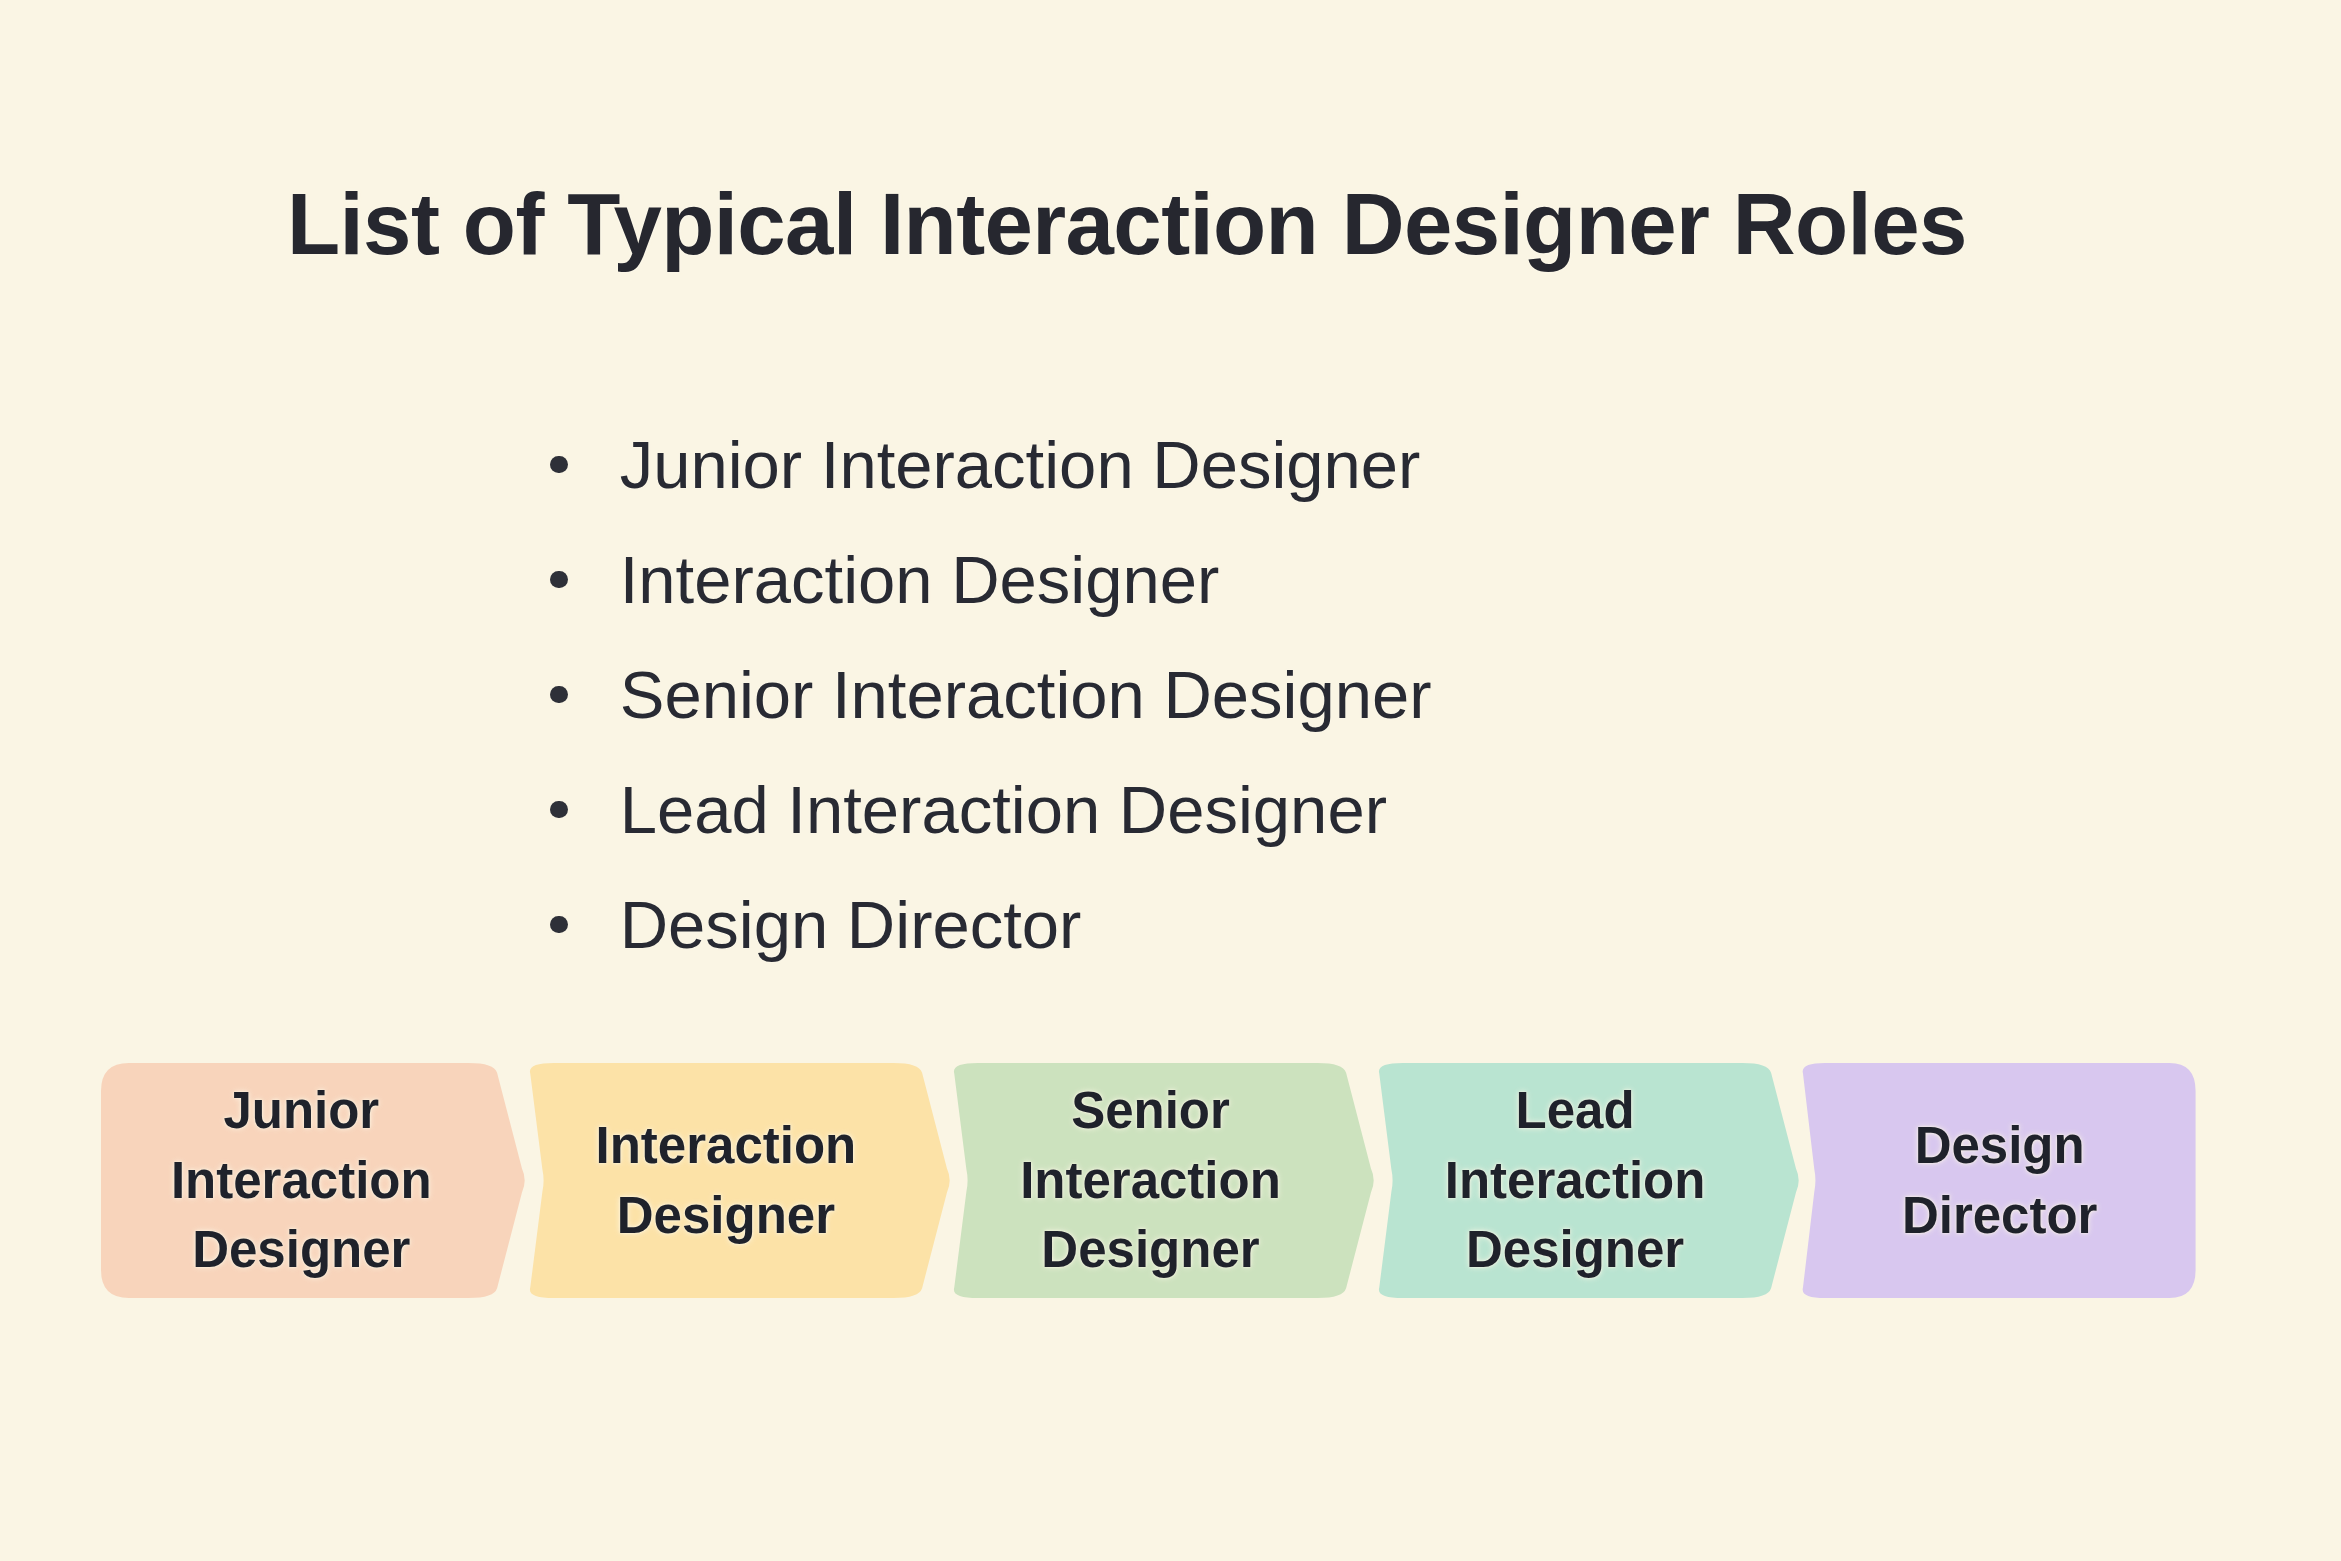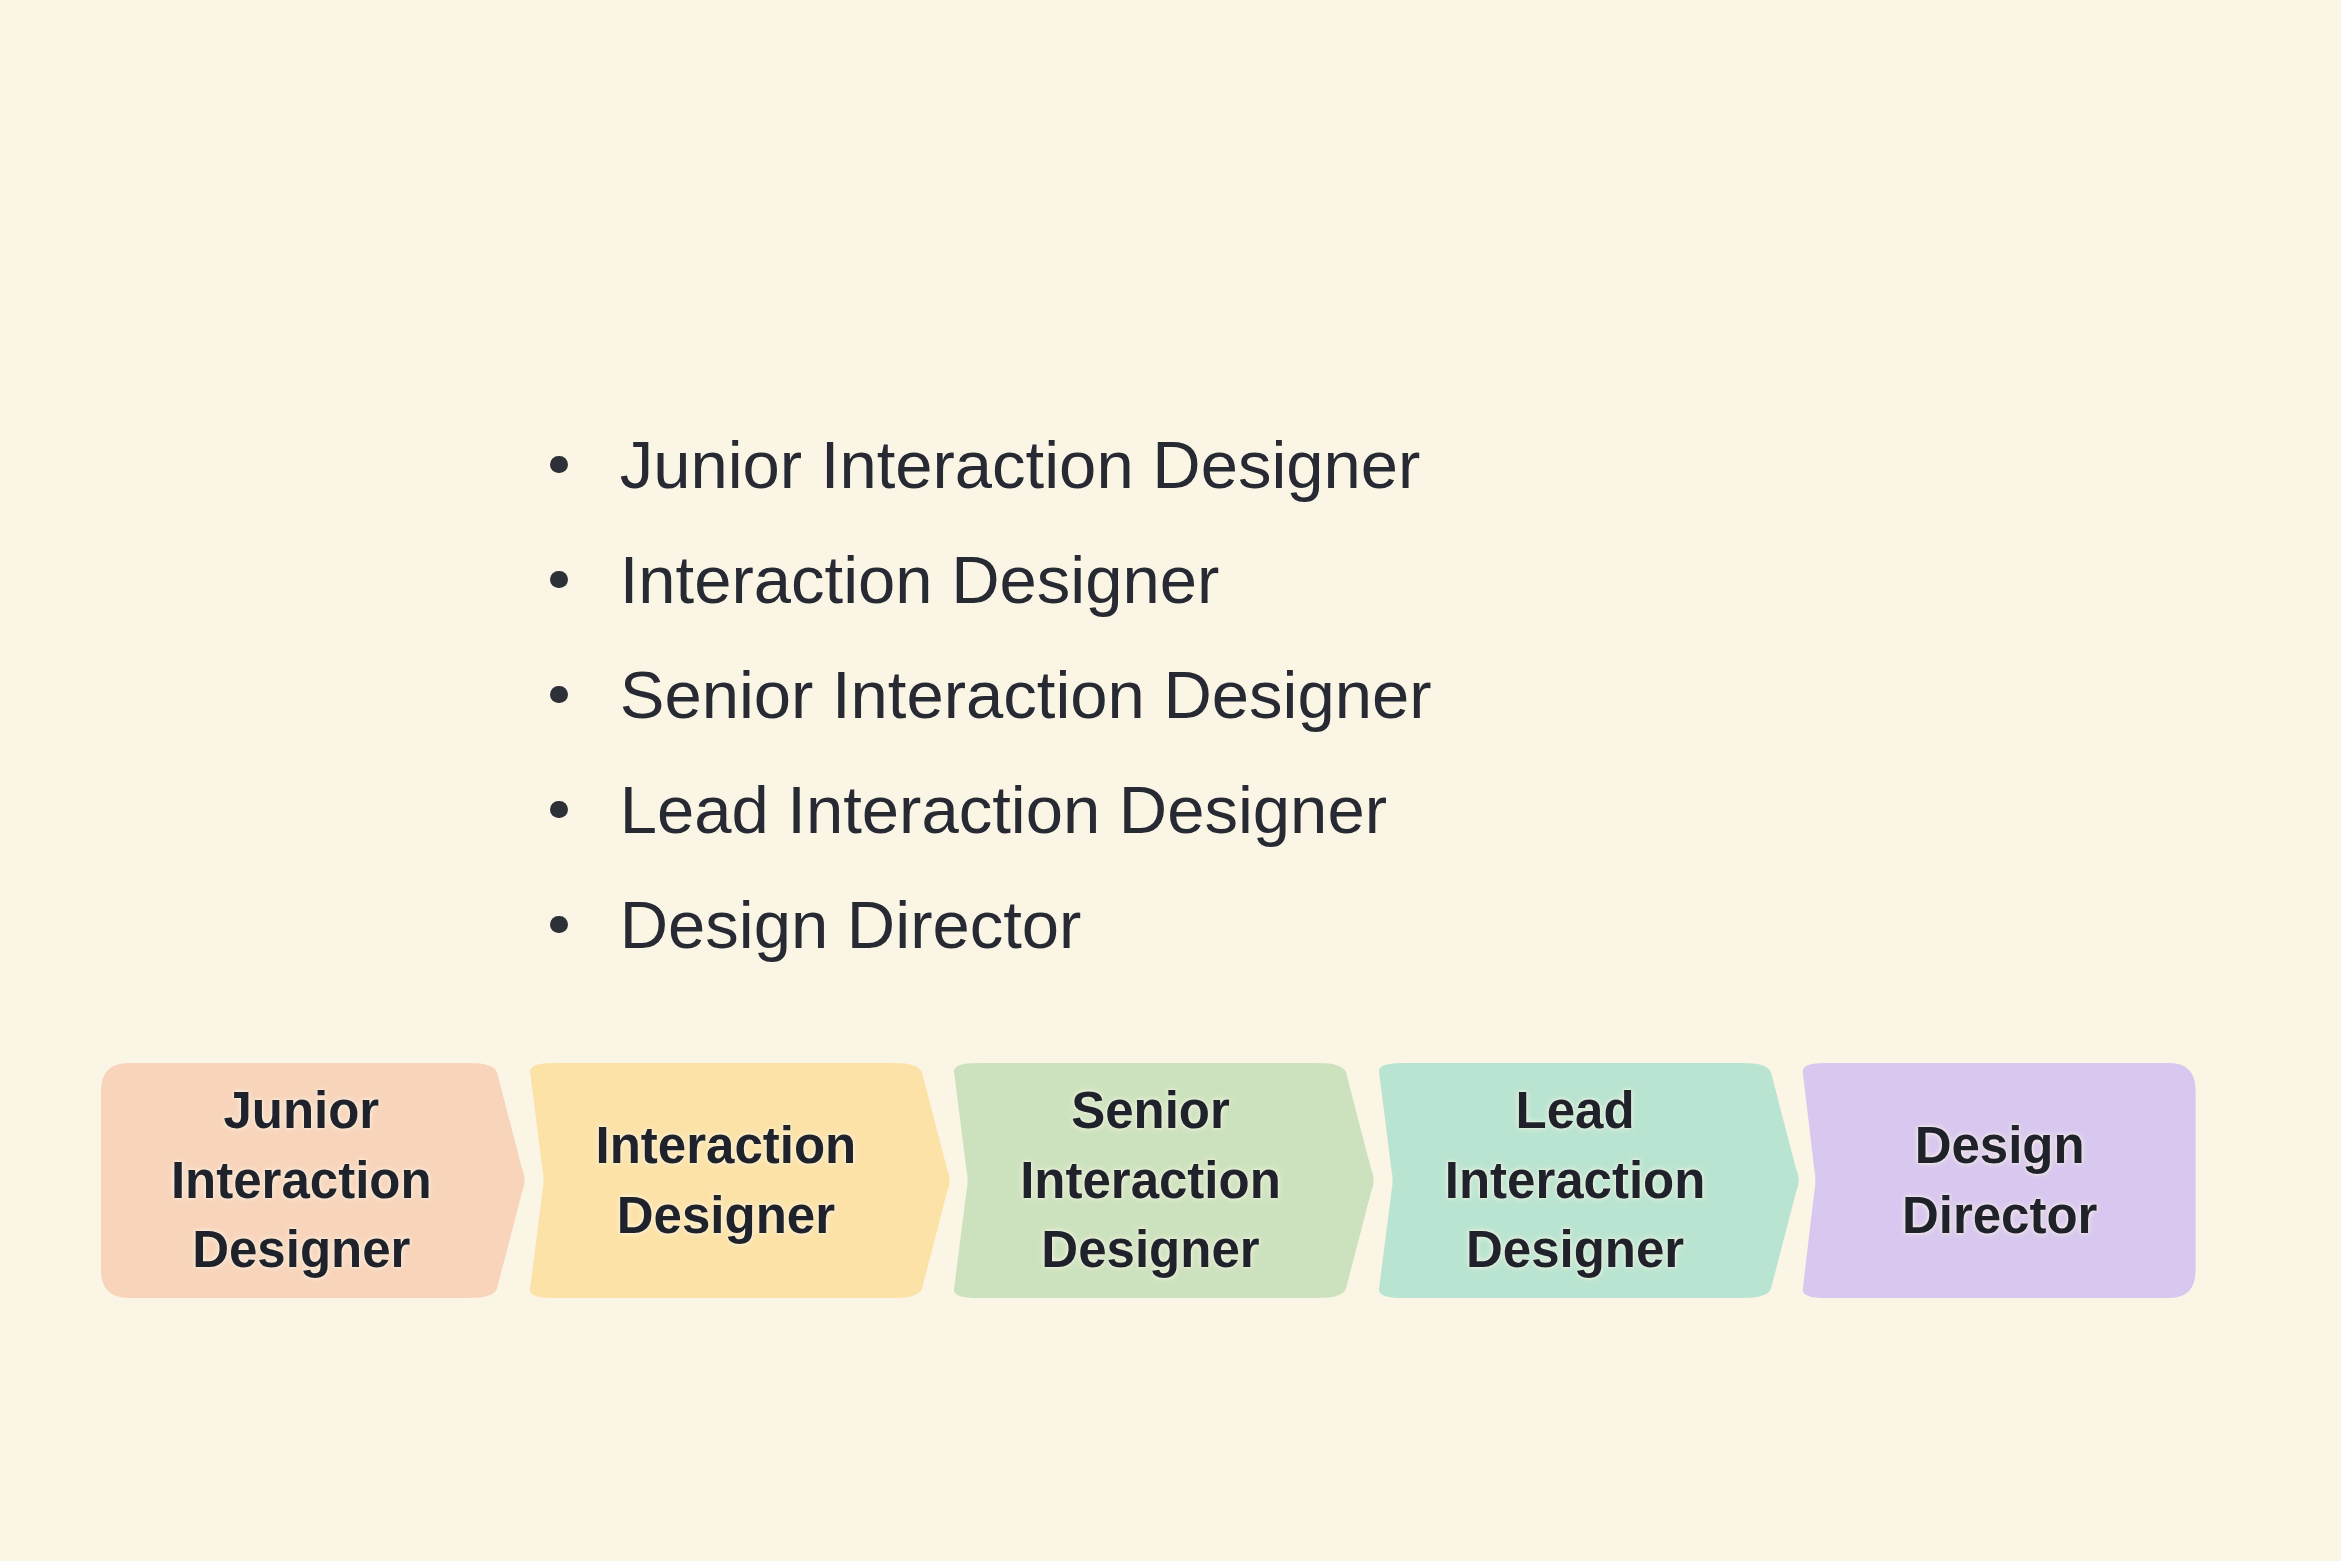--- a/index.html
+++ b/index.html
@@ -93,20 +93,21 @@
     font-weight: 700;
     color: #1F222B;
     text-shadow: 0 0 6.1px rgba(253,248,232,0.85), 0 0 2.4px rgba(253,248,232,0.9);
   }
 </style>
 </head>
 <body>
 
 <div class="canvas">
 
+  <h1 class="title">List of Typical Interaction Designer Roles</h1>
 
   <ul class="bullets">
     <li>
       <span class="dot"></span>
       <span class="item-text">Junior Interaction Designer</span>
     </li>
     <li>
       <span class="dot"></span>
       <span class="item-text">Interaction Designer</span>
     </li>

